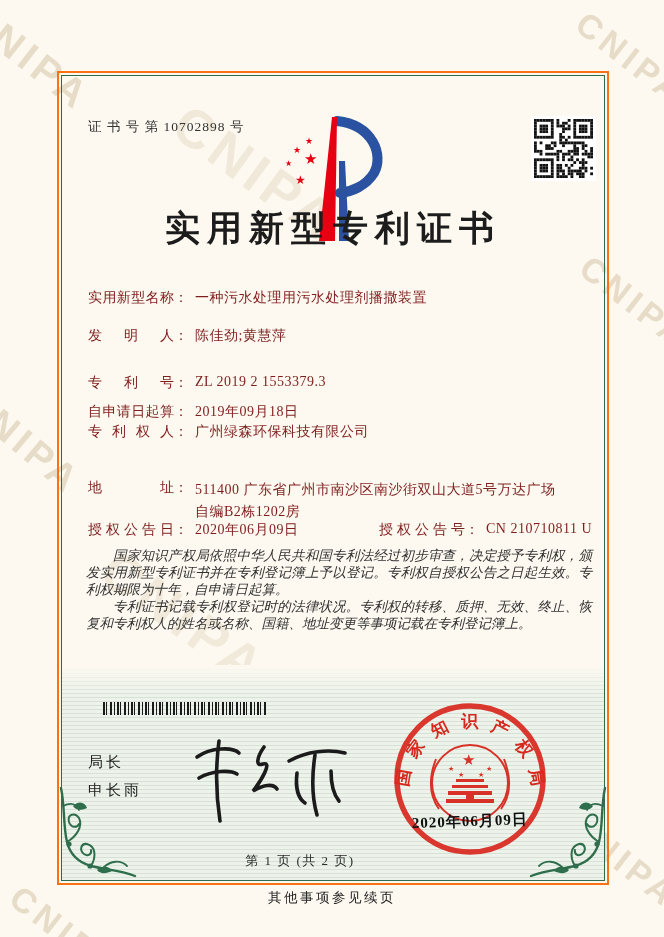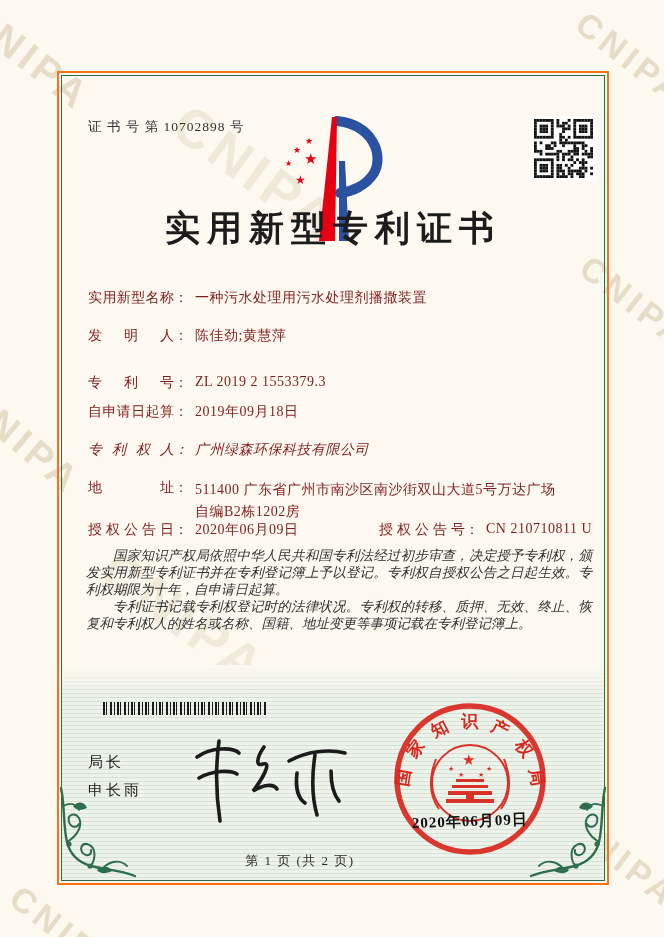--- a/index.html
+++ b/index.html
@@ -80,21 +80,21 @@
   
   .frow{position:absolute;left:29px;font-size:14px;white-space:nowrap;z-index:2;color:#7f1d1d;}
   .flabel{
     display:inline-block;width:86px;
     text-align:justify;text-align-last:justify;
     vertical-align:top;
   }
   .fcolon{display:inline-block;margin-right:7px;vertical-align:top;}
   .fvalue{letter-spacing:0.5px;vertical-align:top;}
   .r1{top:216px;} .r2{top:254px;} .r3{top:276px;margin-top:25px;} .r4{top:330px;}
-  .r5{top:368px;font-style:italic;} .r6{top:406px;} .r7{top:448px;}
+  .r5{top:350px;} .r6{top:406px;} .r7{top:448px;}
   .addr-val{display:inline-block;white-space:normal;line-height:22px;}
   .pair2{position:absolute;left:291px;top:0;}
 
   
   .legal{
     position:absolute;left:27px;right:15px;top:474px;
     font-size:13.5px;line-height:17px;
     text-align:justify;font-style:italic;color:#303030;z-index:2;
   }
   .legal p{margin:0;text-indent:2em;}
@@ -503,13 +503,14 @@
           <circle cx="33" cy="80" r="2.6"></circle>
           <path d="M16,20 C22,14 28,16 30,22 C24,25 18,24 16,20 Z"></path>
           <path d="M40,84 C46,79 52,80 55,85 C49,88 43,88 40,84 Z"></path>
         </g>
       </svg>
     </div>
 
     <div class="pagenum">第 1 页 (共 2 页)</div>
   </div>
 
+  <div class="footnote">其他事项参见续页</div>
 </div>
 
 </body></html>

